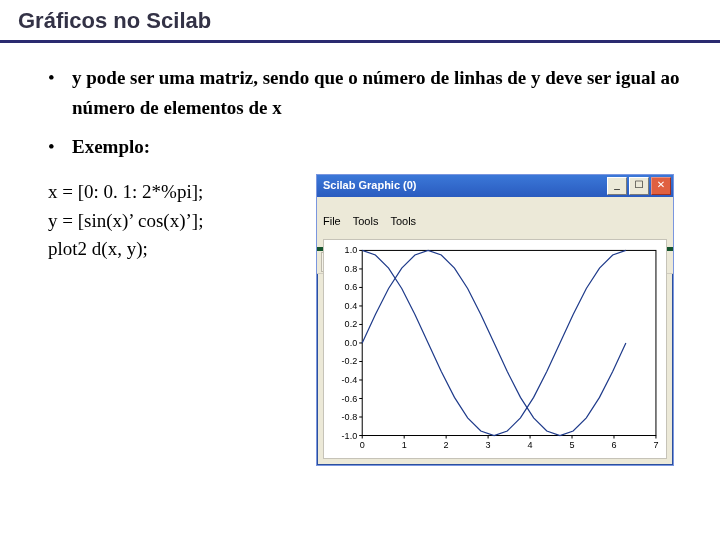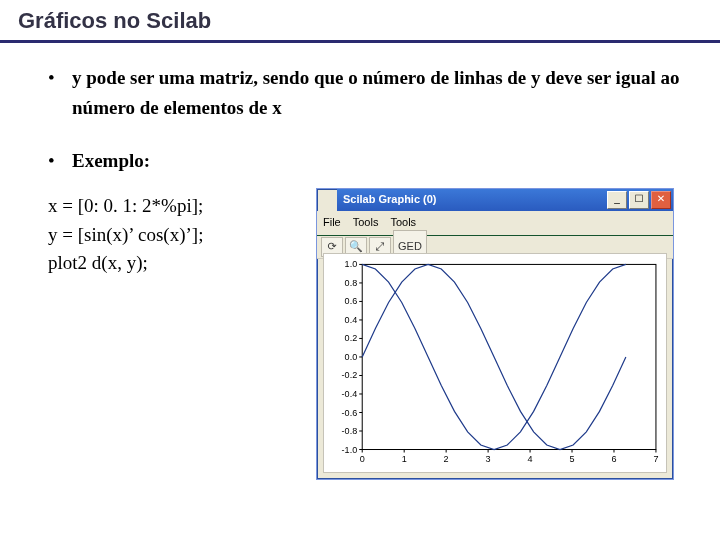--- a/index.html
+++ b/index.html
@@ -32,21 +32,21 @@
     margin: 0 0 14px 0;
   }
   .content {
     padding: 6px 28px 0 48px;
     font-size: 19px;
     line-height: 1.6;
   }
   .bullet1 {
     position: relative;
     padding-left: 24px;
-    margin-bottom: 22px;
+    margin-bottom: 8px;
   }
   .bullet1::before {
     content: "•";
     position: absolute;
     left: 0;
     top: 0;
     font-size: 19px;
   }
   .bold { font-weight: bold; }
   .codeblock {
@@ -71,21 +71,20 @@
   }
   .win-titlebar {
     height: 22px;
     background: linear-gradient(#3b78d8, #2a5bbf);
     display: flex;
     align-items: center;
     justify-content: space-between;
     padding: 0 2px 0 6px;
     font-size: 11px;
     color: #fff;
-    margin-left: 20px;
   }
   .win-titletext {
     font-weight: bold;
     white-space: nowrap;
     overflow: hidden;
   }
   .win-buttons {
     display: flex;
     gap: 2px;
   }
@@ -109,22 +108,22 @@
     border-bottom-color:#a03020;
   }
   .win-menubar {
     height: 18px;
     background: #ece9d8;
     font-size: 11px;
     color:#000;
     display:flex;
     align-items:center;
     gap:12px;
-    padding: 3px 6px;
-    border-bottom: 1px solid #14532d;
+    padding: 16px 6px;
+    border-bottom: 4px solid #14532d;
   }
   .win-toolbar {
     height: 22px;
     background: #ece9d8;
     border-bottom: 1px solid #d0ccc0;
     display:flex;
     align-items:center;
     gap:2px;
     padding: 0 4px;
   }

